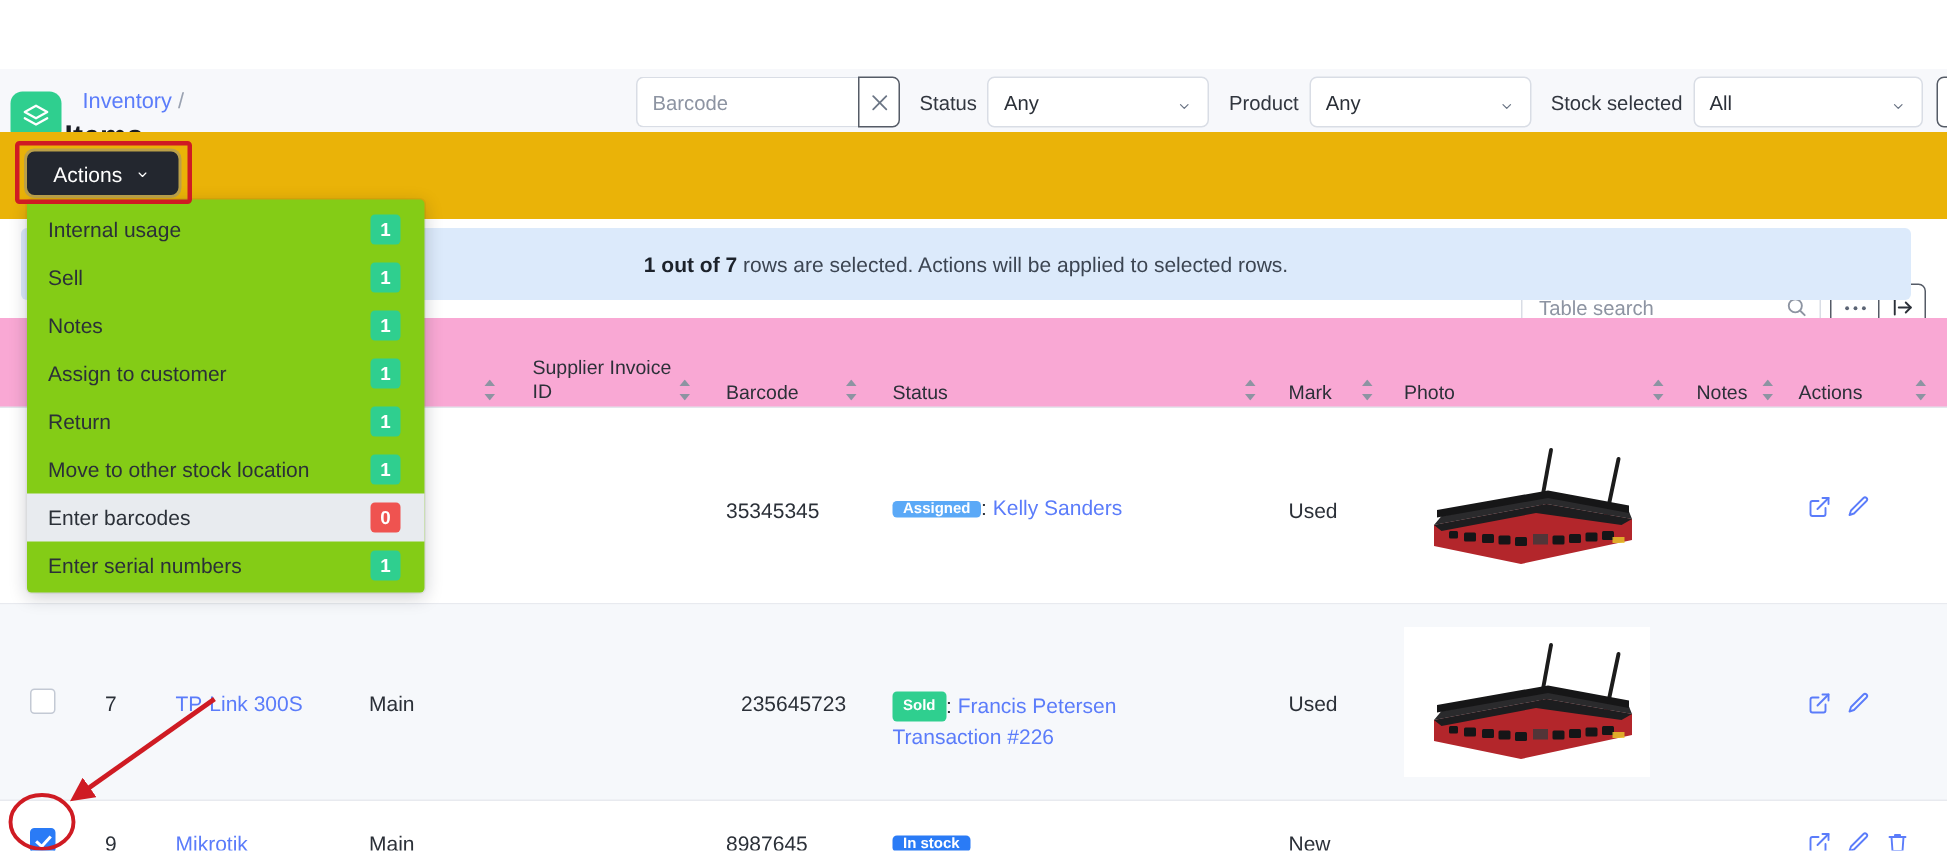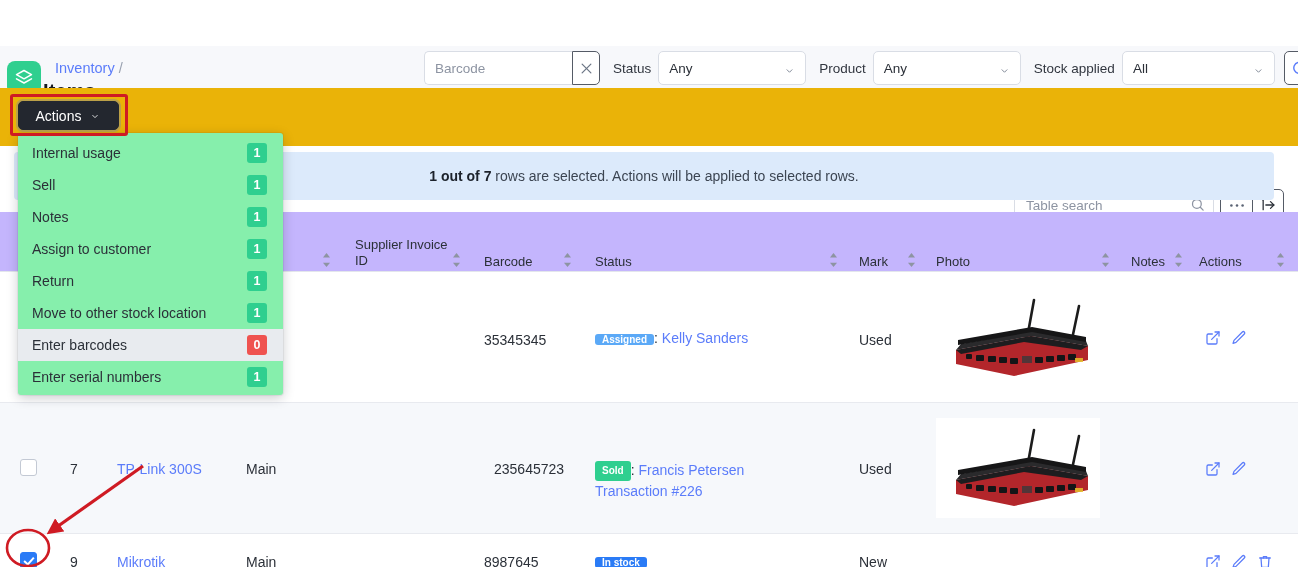--- a/index.html
+++ b/index.html
@@ -111,21 +111,21 @@
   .banner {
     position:absolute; left:14px; top:152px; width:1260px; height:48px;
     background:#dceafb; border-radius:4px; display:flex; align-items:center; justify-content:center;
     font-size:14px; color:#3c4552;
   }
   .banner b { color:#1c222b; }
 
   
   .table { position:absolute; left:0; top:212px; width:1298px; }
   .thead {
-    height:60px; border-bottom:1px solid #e3e6ec; position:relative; background:#c4b5fd;
+    height:60px; border-bottom:1px solid #e3e6ec; position:relative; background:#f9a8d4;
   }
   .th {
     position:absolute; font-size:13px; color:#2b3038; font-weight:normal; line-height:1.25;
   }
   .sorter { position:absolute; }
   .row { position:relative; border-bottom:1px solid #e8eaef; background:#fff; }
   .row.alt { background:#f6f8fb; }
   .cell { position:absolute; font-size:14px; color:#2b3038; }
   .link { color:#5b7cfa; }
   .chk {
@@ -149,21 +149,21 @@
   .photo {
     position:absolute; width:164px; height:100px; background:#fff;
     display:flex; align-items:center; justify-content:center; overflow:hidden;
   }
   .act-icons { position:absolute; display:flex; gap:10px; align-items:center; }
   .act-icons span { cursor:pointer; display:flex; }
 
   
   .menu {
     position:absolute; left:18px; top:133px; width:265px;
-    background:#86efac; border-radius:3px; z-index:35;
+    background:#84cc16; border-radius:3px; z-index:35;
     box-shadow:0 3px 12px rgba(20,25,35,.22), 0 0 0 1px rgba(20,25,35,.05);
     padding:4px 0 2px;
   }
   .menu-item {
     height:32px; display:flex; align-items:center; justify-content:space-between;
     padding:0 16px 0 14px; font-size:14px; color:#2b3038; cursor:pointer;
   }
   .menu-item.hl { background:#e8ebef; }
   .mbadge {
     min-width:20px; height:20px; border-radius:3px; color:#fff; font-size:12.5px;
@@ -216,21 +216,21 @@
       <span class="filter-label">Product</span>
       <div class="sel product">
         <span>Any</span>
         <span class="caret">
           <svg width="13" height="10" viewBox="0 0 24 24" fill="none" stroke="#6b7585" stroke-width="2" stroke-linecap="round" stroke-linejoin="round">
               <polyline points="6 9 12 15 18 9"></polyline>
             </svg>
         </span>
       </div>
 
-      <span class="filter-label">Stock applied</span>
+      <span class="filter-label">Stock selected</span>
       <div class="sel stock">
         <span>All</span>
         <span class="caret">
           <svg width="13" height="10" viewBox="0 0 24 24" fill="none" stroke="#6b7585" stroke-width="2" stroke-linecap="round" stroke-linejoin="round">
               <polyline points="6 9 12 15 18 9"></polyline>
             </svg>
         </span>
       </div>
 
       <button class="refresh-btn">

